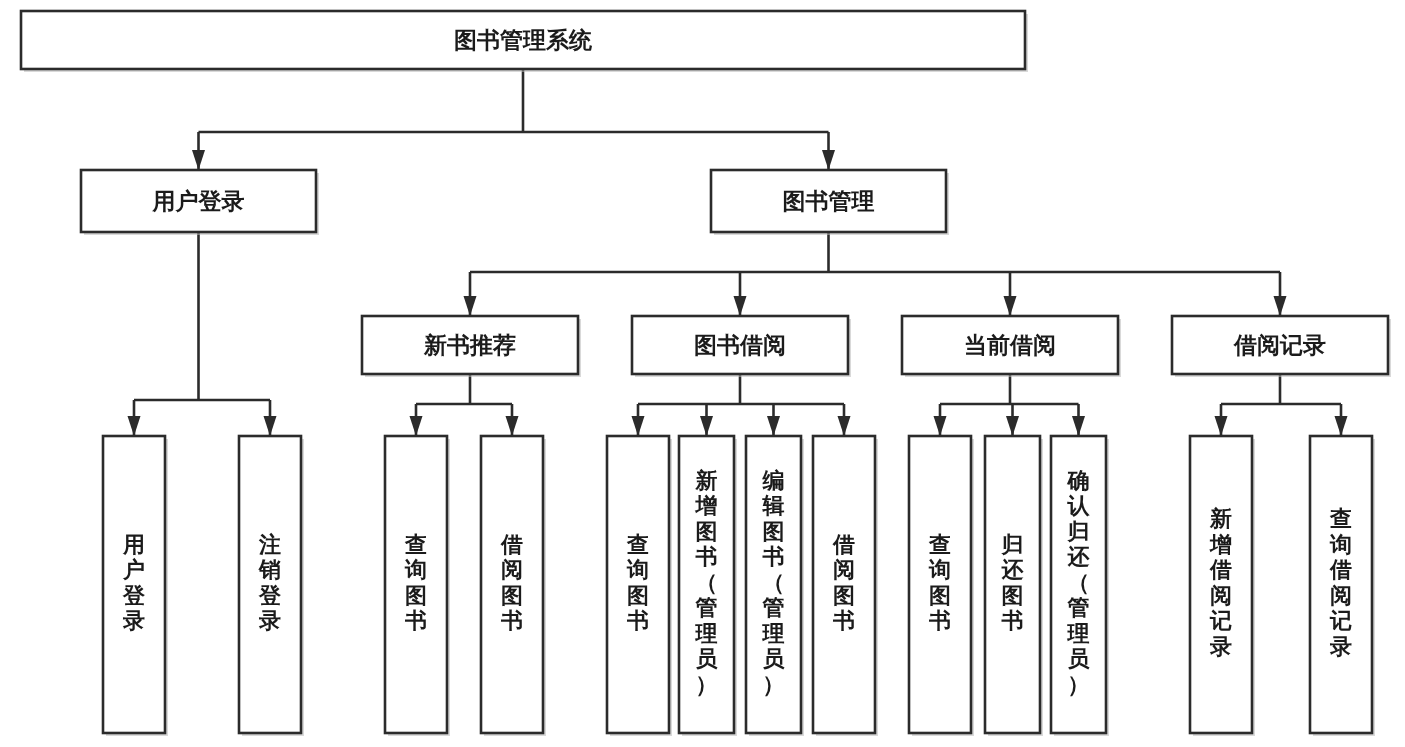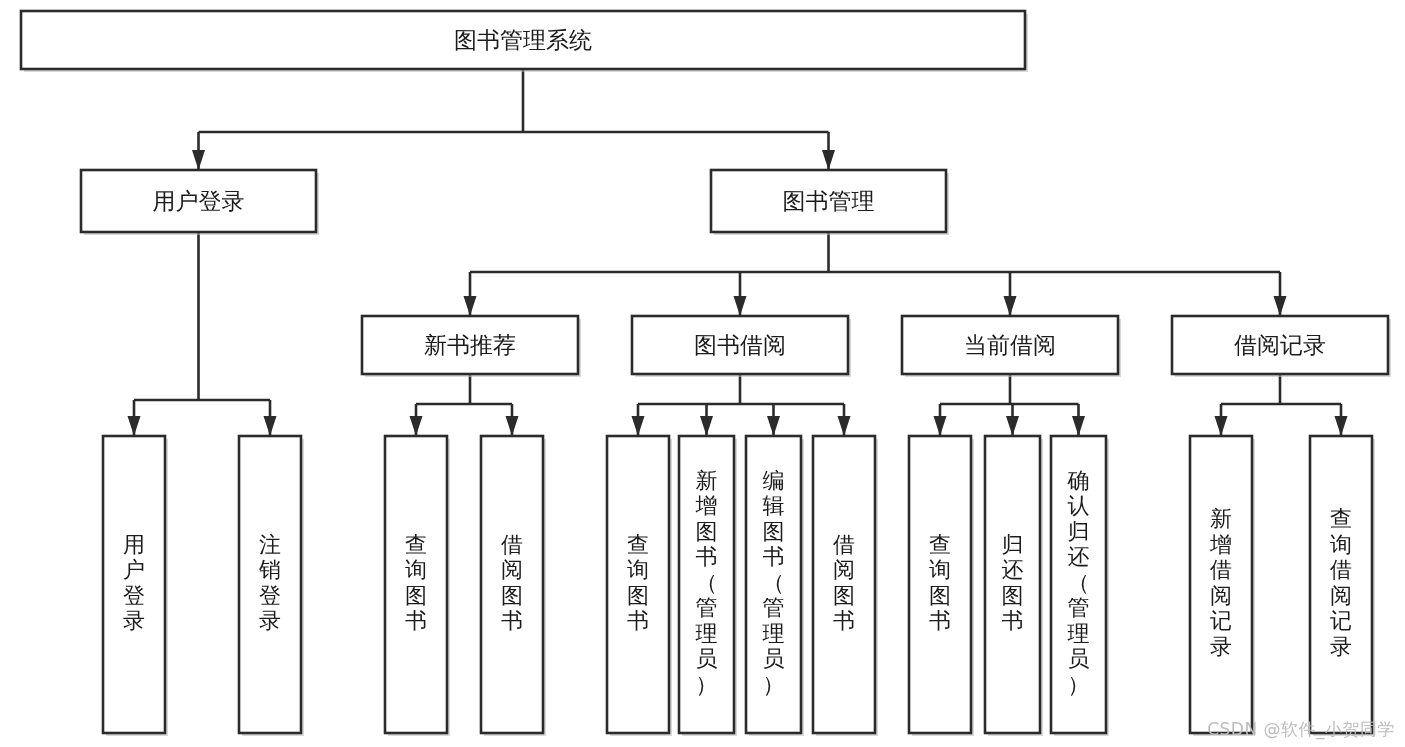--- a/index.html
+++ b/index.html
@@ -14,20 +14,21 @@
     position: relative;
     overflow: hidden;
     font-family: "DejaVu Sans", "Liberation Sans", sans-serif;
   }
   #diagram-root {
     position: absolute;
     left: 0;
     top: 0;
     width: 1405px;
     height: 747px;
+    font-weight: bold;
   }
   svg#tree-svg {
     display: block;
     width: 1405px;
     height: 747px;
     shape-rendering: geometricPrecision;
   }
   .node-box {
     fill: #ffffff;
     stroke: #2b2b2b;
@@ -227,14 +228,13 @@
           <rect x="1190" y="436" width="62" height="297" class="node-box"></rect>
           <text x="1221" class="node-label-vertical" font-size="22"><tspan x="1221" y="526.04">新</tspan><tspan x="1221" y="551.54">增</tspan><tspan x="1221" y="577.04">借</tspan><tspan x="1221" y="602.54">阅</tspan><tspan x="1221" y="628.04">记</tspan><tspan x="1221" y="653.54">录</tspan></text>
         </g>
         <g>
           <rect x="1313" y="439" width="62" height="297" class="node-shadow"></rect>
           <rect x="1310" y="436" width="62" height="297" class="node-box"></rect>
           <text x="1341" class="node-label-vertical" font-size="22"><tspan x="1341" y="526.04">查</tspan><tspan x="1341" y="551.54">询</tspan><tspan x="1341" y="577.04">借</tspan><tspan x="1341" y="602.54">阅</tspan><tspan x="1341" y="628.04">记</tspan><tspan x="1341" y="653.54">录</tspan></text>
         </g>
       </g>
   </svg>
-  <div class="watermark">CSDN @软件_小贺同学</div>
 </div>
 
 </body></html>

